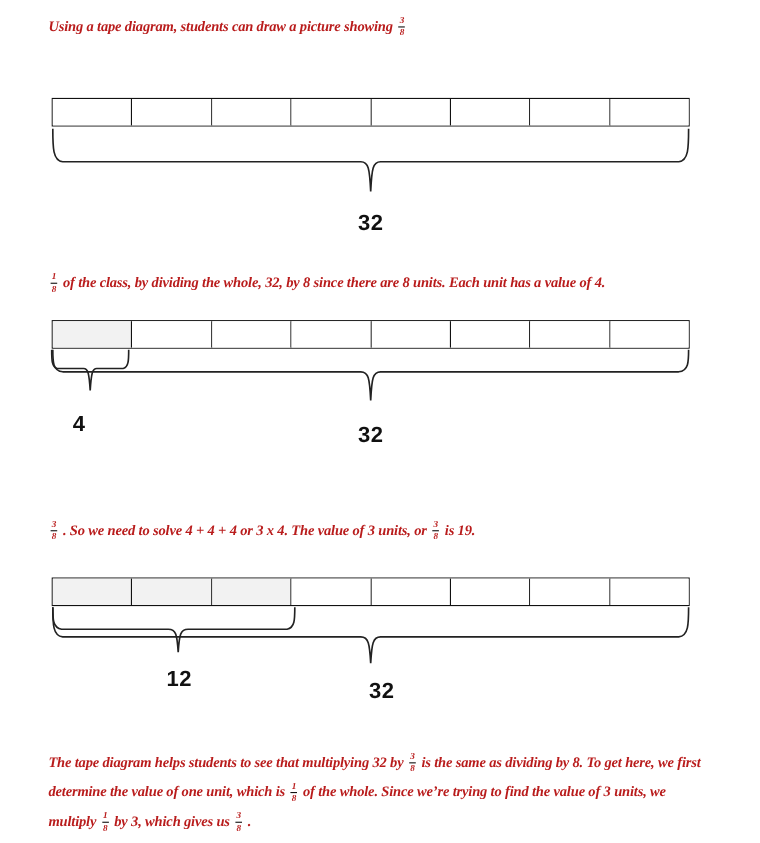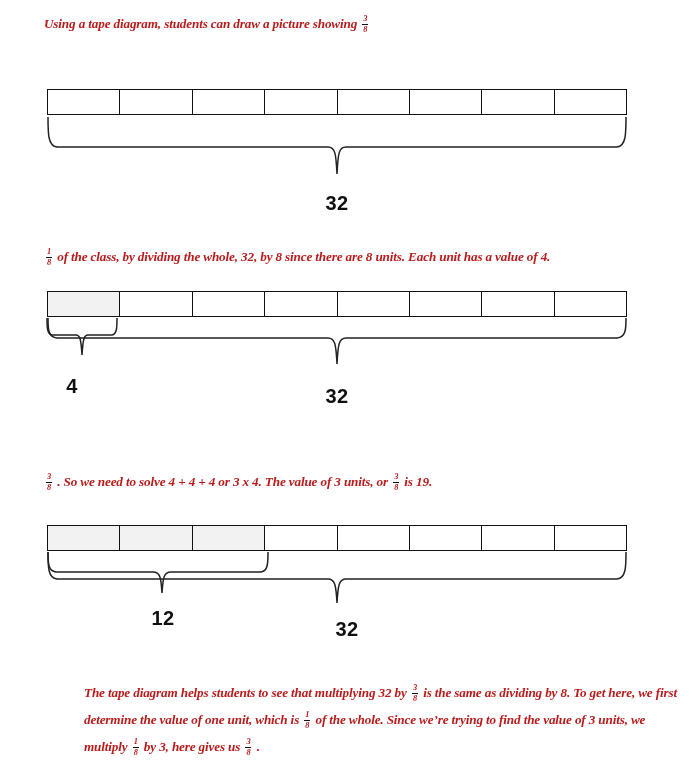--- a/index.html
+++ b/index.html
@@ -210,40 +210,40 @@
     <svg width="588" height="62" viewBox="0 0 588 62">
       <path d="M5,1 C5,16 5,27 14,28 L285,28 C292,28 293,34 294,52
                C295,34 296,28 303,28 L574,28 C583,27 583,16 583,1" fill="none" stroke="#222222" stroke-width="1.5"></path>
     </svg>
   </div>
 
   <div class="value-label" style="left:163px; top:607px;">12</div>
 
   <div class="value-label" style="left:347px; top:618px;">32</div>
 
-  <div class="para" style="top:679px;margin-left:40px;">
+  <div class="para" style="top:679px;">
     <span>The tape diagram helps students to see that multiplying 32 by</span>
     <span class="frac">
       <span class="num">3</span>
       <span class="bar"></span>
       <span class="den">8</span>
     </span>
     <span>is the same as dividing by 8. To get here, we first determine the value of one unit, which is</span>
     <span class="frac">
       <span class="num">1</span>
       <span class="bar"></span>
       <span class="den">8</span>
     </span>
     <span>of the whole. Since we’re trying to find the value of 3 units, we multiply</span>
     <span class="frac">
       <span class="num">1</span>
       <span class="bar"></span>
       <span class="den">8</span>
     </span>
-    <span>by 3, here gives us</span>
+    <span>by 3, which gives us</span>
     <span class="frac">
       <span class="num">3</span>
       <span class="bar"></span>
       <span class="den">8</span>
     </span>
     <span>.</span>
   </div>
 
 </div>
 

